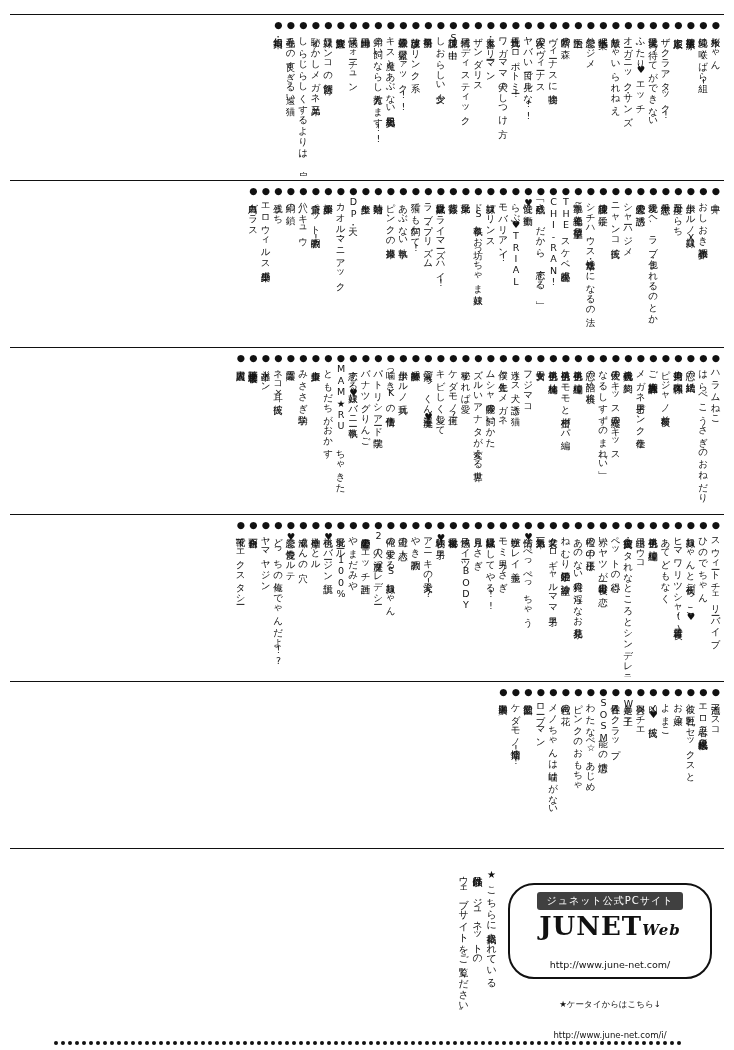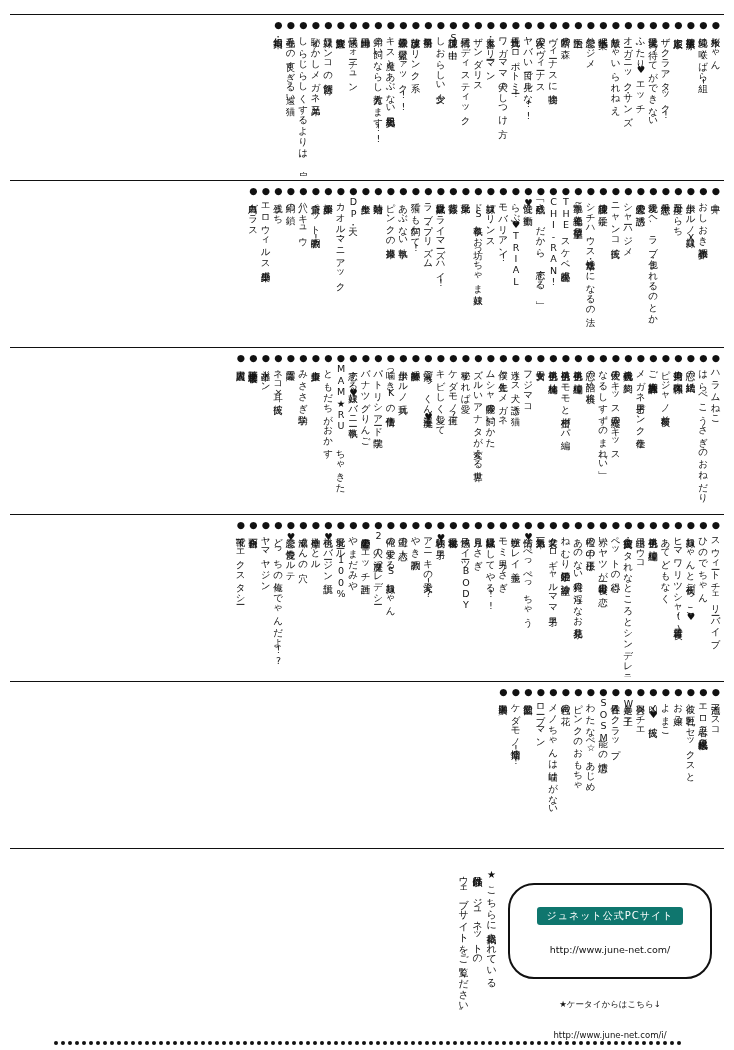--- a/index.html
+++ b/index.html
@@ -64,21 +64,21 @@
   .logo-box{
     border:2px solid #111;
     border-radius:26px;
     width:200px;height:92px;
     margin:24px 6px 0 6px;
     display:flex;flex-direction:column;
     align-items:center;justify-content:center;
     background:#fff;
   }
   .logo-top{
-    background:#0f766e;color:#fff;
+    background:#404040;color:#fff;
     font-size:10px;letter-spacing:1px;
     padding:2px 10px;border-radius:3px;
     margin-bottom:3px;
   }
   .logo-main{
     font-weight:bold;font-size:26px;
     letter-spacing:1px;line-height:26px;
     font-family:"DejaVu Serif","Liberation Serif",serif;
   }
   .logo-main .web{
@@ -292,20 +292,23 @@
       <div class="item">●愛欲三図</div>
       <div class="item">●ケダモノ発情期!!</div>
       <div class="item">●迦田興子</div>
     </div>
 
   <div class="band b6 footer">
     <div class="footer-items" id="band-6"></div>
     <div class="logo-wrap">
       <div class="logo-box">
         <div class="logo-top">ジュネット公式PCサイト</div>
+        <div class="logo-main">
+          <span>JUNET</span><span class="web">Web</span>
+        </div>
         <div class="logo-url">http://www.june-net.com/</div>
       </div>
       <div class="mobile">★ケータイからはこちら↓</div>
       <div class="mobile">http://www.june-net.com/i/</div>
     </div>
     <div class="promo" id="promo">
         <div>★こちらに掲載されている</div>
         <div>作品以外は、ジュネットの</div>
         <div>ウェブサイトをご覧ください。</div>
       </div>

